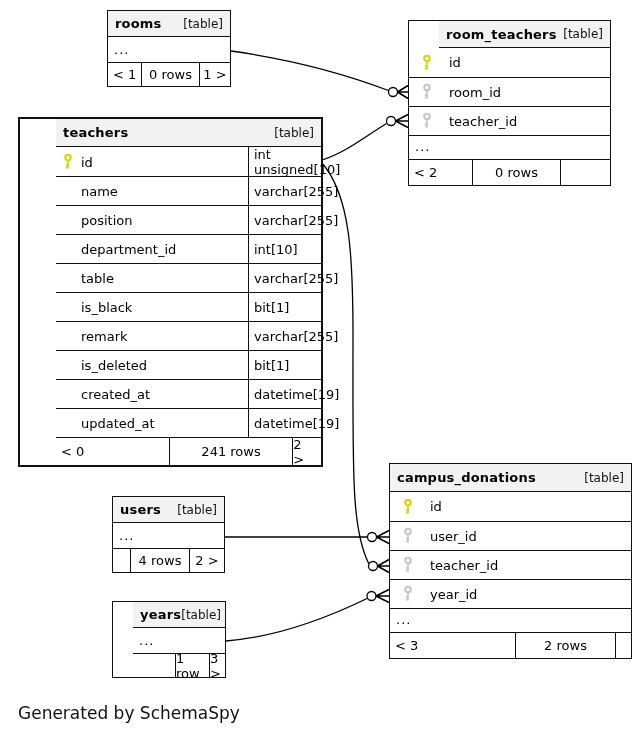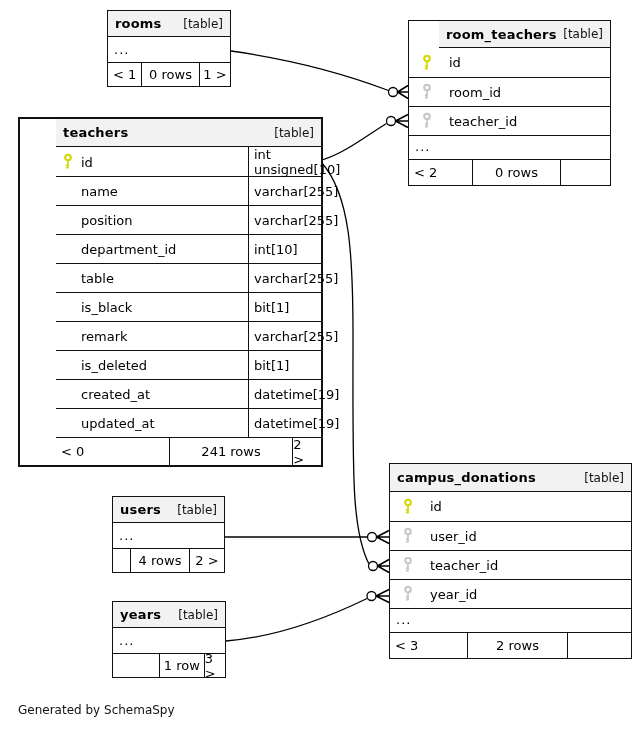--- a/index.html
+++ b/index.html
@@ -37,21 +37,21 @@
   .ftr-sm { height:24px; }
   .ftr-md { height:26px; }
   .ftr-lg { height:28px; }
   .fc { height:100%; display:flex; align-items:center; box-sizing:border-box; }
   .fc + .fc { border-left:1.3px solid #111111; }
   .fc.left { justify-content:flex-start; padding-left:5px; }
   .fc.center { justify-content:center; }
   .fc.right { justify-content:flex-end; padding-right:5px; }
   .fc.grow { flex:1 1 auto; }
 
-  .caption { position:absolute; left:18px; top:703px; font-size:12px; color:#111; z-index:2; }
+  .caption { position:absolute; left:18px; top:703px; font-size:17px; color:#111; z-index:2; }
 </style>
 </head>
 <body>
 
 <div class="canvas">
 
   <svg class="edges" width="644" height="733" viewBox="0 0 644 733">
     <g stroke="#000" fill="none" stroke-width="1.3">
       <g>
         <path d="M 231 51 C 295 60, 345 74, 388.5 90.5"></path>
@@ -218,21 +218,21 @@
       <span class="ttag">[table]</span>
     </div>
     <div class="dots">...</div>
     <div class="ftr ftr-sm">
       <div class="fc left" style="width:17px;"></div>
       <div class="fc center" style="width:59px;">4 rows</div>
       <div class="fc center grow">2 &gt;</div>
     </div>
   </div>
 
-  <div class="tbl" id="t-years" style="left:112px; top:601px; width:114px;">
+  <div class="tbl" id="t-years" style="left:112px; top:601px; width:114px;padding-left:20px;">
     <div class="hdr hdr-sm">
       <span class="tname">years</span>
       <span class="ttag">[table]</span>
     </div>
     <div class="dots">...</div>
     <div class="ftr ftr-sm">
       <div class="fc left" style="width:22px;"></div>
       <div class="fc center" style="width:52px;margin-left:26px;">1 row</div>
       <div class="fc center grow">3 &gt;</div>
     </div>
@@ -275,20 +275,20 @@
         <svg width="10" height="17" viewBox="0 0 10 17">
             <circle cx="5" cy="4" r="2.8" fill="none" stroke="#c6c6c6" stroke-width="2.1"></circle>
             <path d="M5 6.8 L5 15 M5 11.6 L2.9 11.6 M5 14.2 L2.9 14.2" stroke="#c6c6c6" stroke-width="1.7" fill="none"></path>
           </svg>
       </span>
       <span>year_id</span>
     </div>
     <div class="dots dots-md" style="border-top:1.3px solid #111;">...</div>
     <div class="ftr ftr-md">
       <div class="fc left" style="width:77px;">&lt; 3</div>
-      <div class="fc center" style="width:100px;">2 rows</div>
+      <div class="fc center" style="width:100px;margin-left:48px;">2 rows</div>
       <div class="fc center grow"></div>
     </div>
   </div>
 
   <div class="caption">Generated by SchemaSpy</div>
 
 </div>
 
 </body></html>

